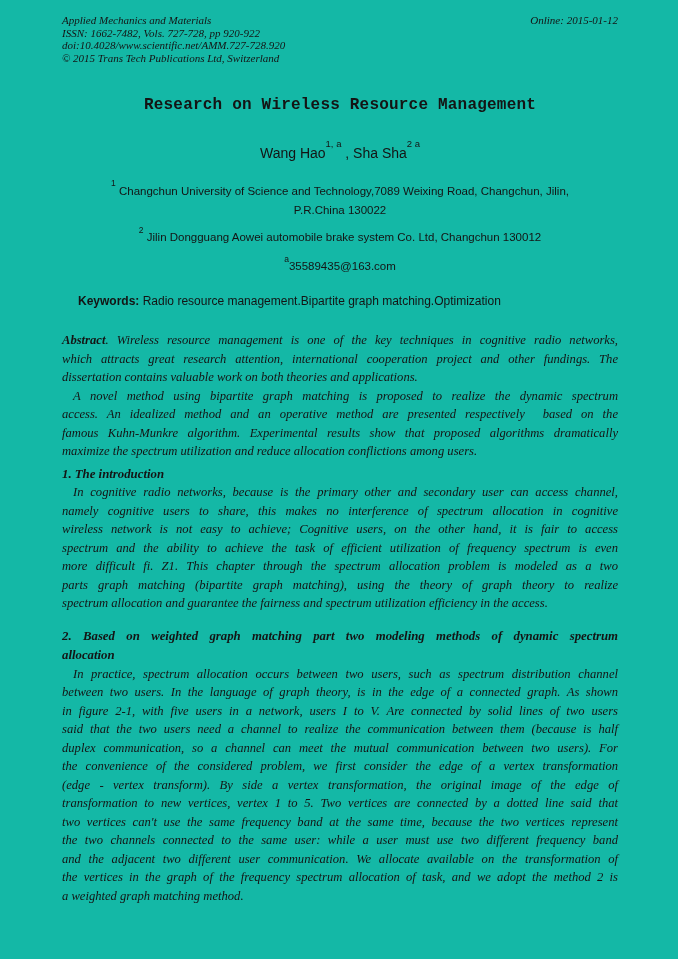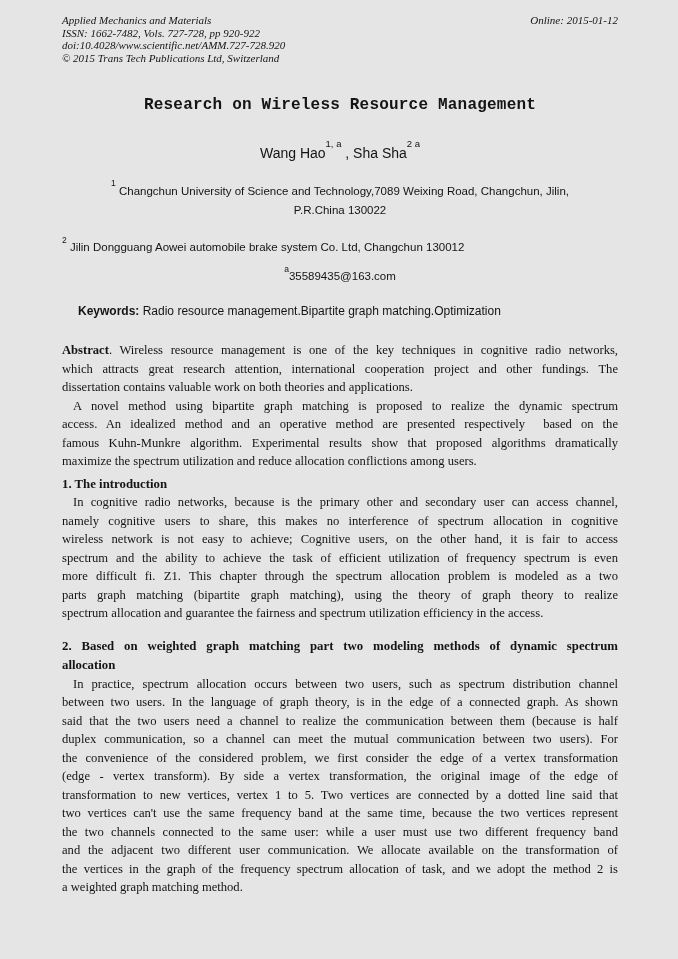--- a/index.html
+++ b/index.html
@@ -1,17 +1,17 @@
 <!DOCTYPE html>
 <html><head>
 <meta charset="utf-8">
 <style>
   html,body { margin:0; padding:0; background:#ffffff; }
   .page {
-    position:relative; width:678px; height:959px; background:#e5e5e5;
+    position:relative; width:678px; height:959px; background:#14b8a6;
     color:#141414; font-family:"Liberation Serif", serif; overflow:hidden;
     box-sizing:border-box;
   }
   .margins { padding-left:62px; padding-right:60px; }
 
   
   .header {
     display:flex; justify-content:space-between; align-items:flex-start;
     padding-top:14px; font-style:italic; font-size:11px; line-height:12.5px;
   }
@@ -22,32 +22,32 @@
     margin-top:32px; text-align:center;
     font-family:Liberation Mono, monospace; font-weight:bold;
     font-size:16px; line-height:18px; letter-spacing:0.2px;
   }
   .authors {
     margin-top:26px; text-align:center;
     font-family:"Liberation Sans", sans-serif; font-size:14px; line-height:17px;
   }
   .authors sup { font-size:9.5px; position:relative; top:-5px; }
   .affil1 { margin-top:15px; text-align:center; font-family:"Liberation Sans", sans-serif; font-size:11.5px; line-height:20px; }
-  .affil2 { margin-top:16px;  font-family:"Liberation Sans", sans-serif; font-size:11.5px; line-height:14px; }
+  .affil2 { margin-top:6px;  text-align:center; font-family:"Liberation Sans", sans-serif; font-size:11.5px; line-height:14px; }
   .email  { margin-top:11px; text-align:center; font-family:"Liberation Sans", sans-serif; font-size:11.5px; line-height:14px; }
   .affil1 sup, .affil2 sup, .email sup { font-size:8.5px; position:relative; top:-3.5px; }
 
   .keywords {
     margin-top:21px; font-family:"Liberation Sans", sans-serif;
     font-size:12px; line-height:14px; text-align:left;margin-left:16px;
   }
   .keywords .b { font-weight:bold; }
 
   
-  .body { font-size:12.6px; line-height:18.5px; }
+  .body { font-size:12.6px; line-height:18.5px;font-style:italic; }
   .abstract { margin-top:23px; }
   .jl  { text-align:justify; text-align-last:justify; }
   .jlast { text-align:justify; text-align-last:left; }
   .ind { padding-left:11px; }
   .b { font-weight:bold; }
 
   .h1 { margin-top:4px; font-weight:bold; font-size:12.8px; line-height:18.5px; }
   .h2 { margin-top:14px; font-weight:bold; font-size:12.8px; line-height:19px; }
 </style>
 </head>
@@ -113,20 +113,21 @@
       </div>
 
       <div class="h2">
         <div class="jl">2. Based on weighted graph matching part two modeling methods of dynamic spectrum</div>
         <div class="jlast">allocation</div>
       </div>
 
       <div>
         <div class="jl ind">In practice, spectrum allocation occurs between two users, such as spectrum distribution channel</div>
         <div class="jl">between two users. In the language of graph theory, is in the edge of a connected graph. As shown</div>
+        <div class="jl">in figure 2-1, with five users in a network, users I to V. Are connected by solid lines of two users</div>
         <div class="jl">said that the two users need a channel to realize the communication between them (because is half</div>
         <div class="jl">duplex communication, so a channel can meet the mutual communication between two users). For</div>
         <div class="jl">the convenience of the considered problem, we first consider the edge of a vertex transformation</div>
         <div class="jl">(edge - vertex transform). By side a vertex transformation, the original image of the edge of</div>
         <div class="jl">transformation to new vertices, vertex 1 to 5. Two vertices are connected by a dotted line said that</div>
         <div class="jl">two vertices can't use the same frequency band at the same time, because the two vertices represent</div>
         <div class="jl">the two channels connected to the same user: while a user must use two different frequency band</div>
         <div class="jl">and the adjacent two different user communication. We allocate available on the transformation of</div>
         <div class="jl">the vertices in the graph of the frequency spectrum allocation of task, and we adopt the method 2 is</div>
         <div class="jlast">a weighted graph matching method.</div>

